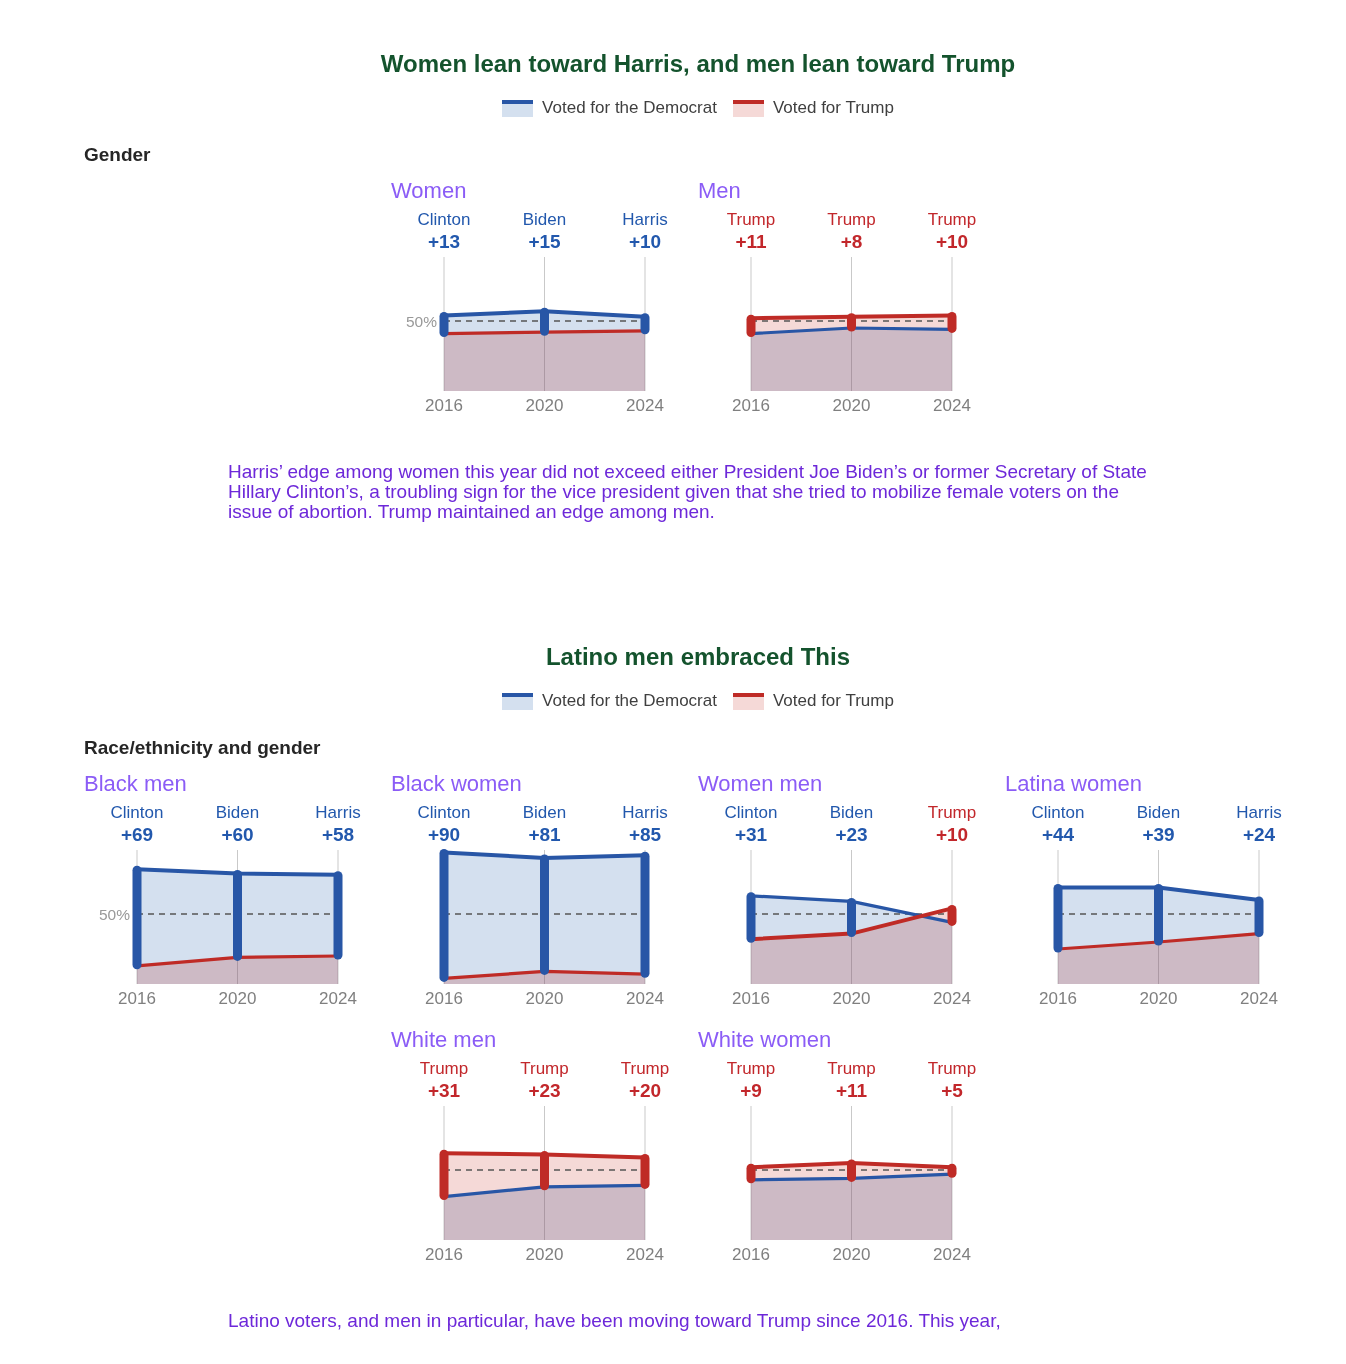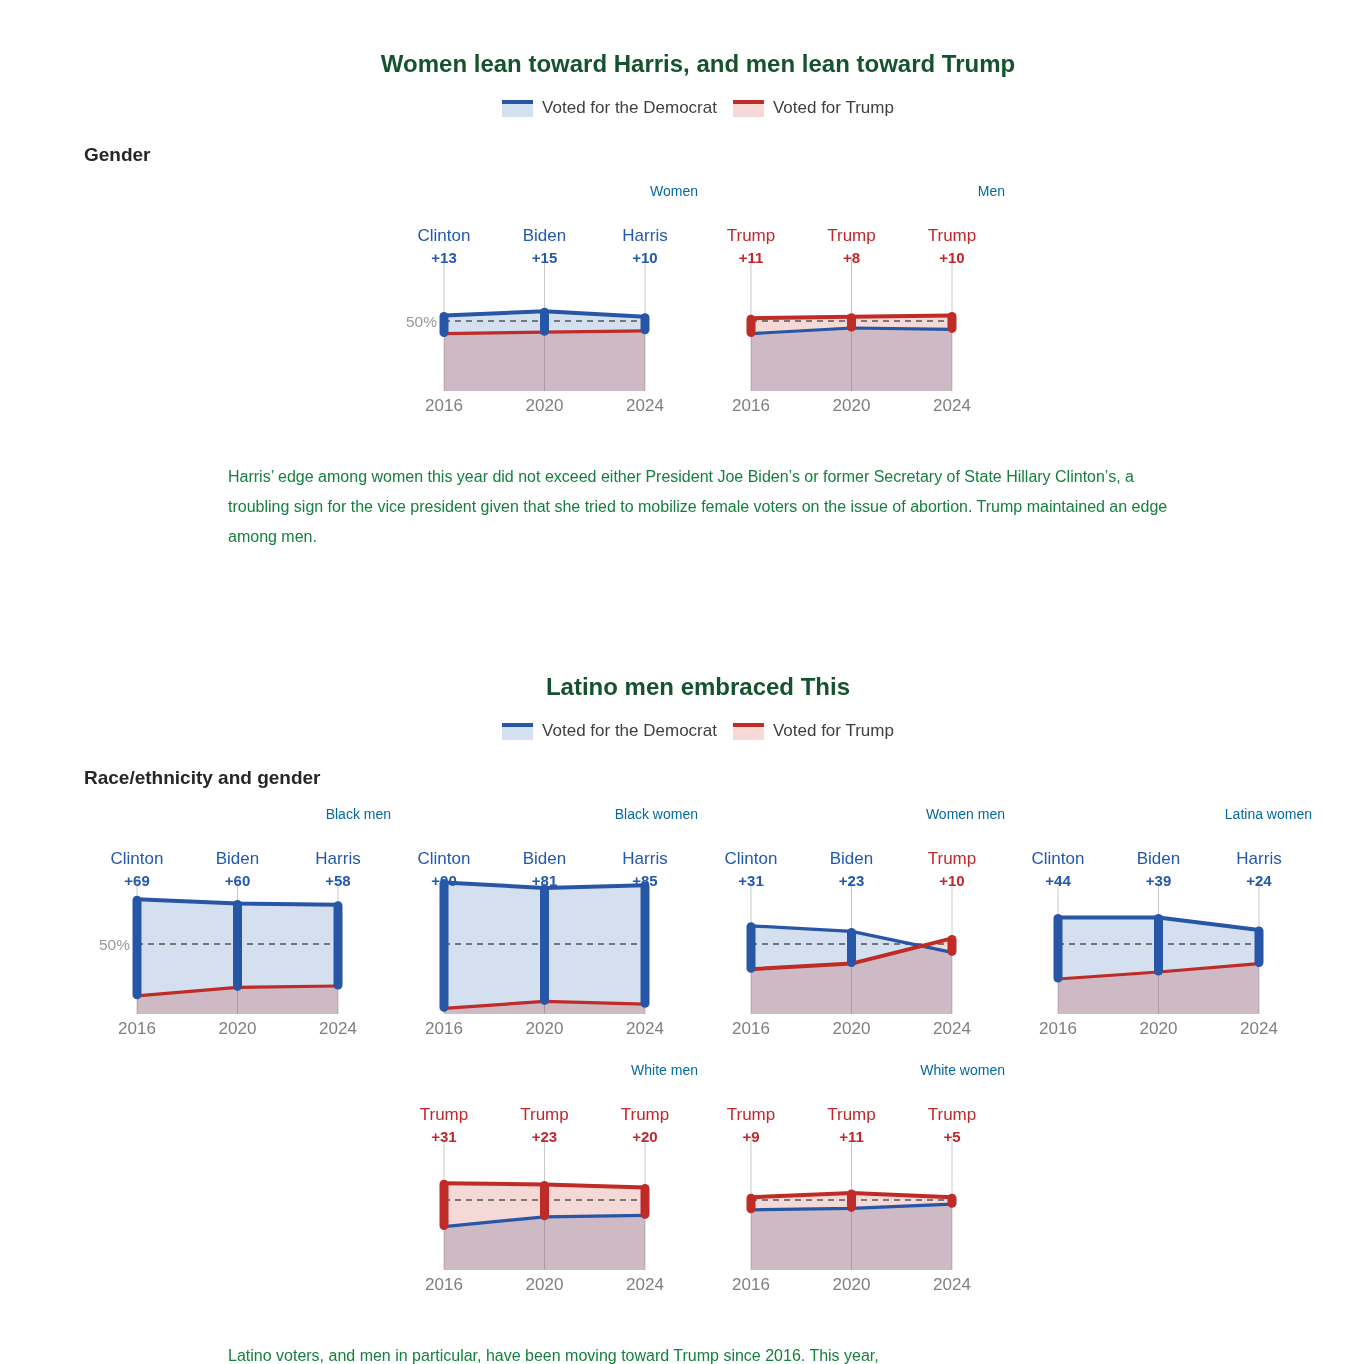--- a/index.html
+++ b/index.html
@@ -16,28 +16,28 @@
           font-size:17px;line-height:20px;color:#3f3f3f;}
   .legend-item{display:flex;align-items:center;}
   .sw{display:inline-block;width:31px;height:13px;margin-right:9px;}
   .sw.dem{background:var(--dem-fill);border-top:4px solid var(--dem);}
   .sw.rep{background:var(--rep-fill);border-top:4px solid var(--rep);}
   .group-label{margin:25px 0 0 0;font-size:19px;line-height:23px;font-weight:700;text-align:left;color:#262626;}
   .rows{margin-top:14px;}
   .chart-row{display:flex;justify-content:center;}
   .chart-row + .chart-row{margin-top:12px;}
   .chart-cell{width:307px;flex:0 0 307px;}
-  .chart-title{font-size:14px;line-height:22px;text-align:right;color:#0369a1;margin-bottom:8px;}
+  .chart-title{font-size:22px;line-height:22px;text-align:left;color:#8b5cf6;margin-bottom:8px;}
   .annots{position:relative;height:44px;}
-  .annot{position:absolute;top:16px;transform:translateX(-50%);text-align:center;white-space:nowrap;}
+  .annot{position:absolute;top:0;transform:translateX(-50%);text-align:center;white-space:nowrap;}
   .annot .nm{display:block;font-size:17px;line-height:20px;}
-  .annot .mg{display:block;font-size:15px;line-height:24px;font-weight:700;}
+  .annot .mg{display:block;font-size:19px;line-height:24px;font-weight:700;}
   .annot.dem{color:var(--dem-text);}
   .annot.rep{color:var(--rep-text);}
-  .para{width:940px;margin:38px auto 0;font-size:16px;line-height:30px;color:#15803d;}
+  .para{width:940px;margin:38px auto 0;font-size:19px;line-height:20px;color:#6d28d9;}
   svg{display:block;}
 </style>
 </head>
 <body>
 
 <main class="content">
 
   <section class="block1">
     <h2 class="sec-title">Women lean toward Harris, and men lean toward Trump</h2>
     <div class="legend">

